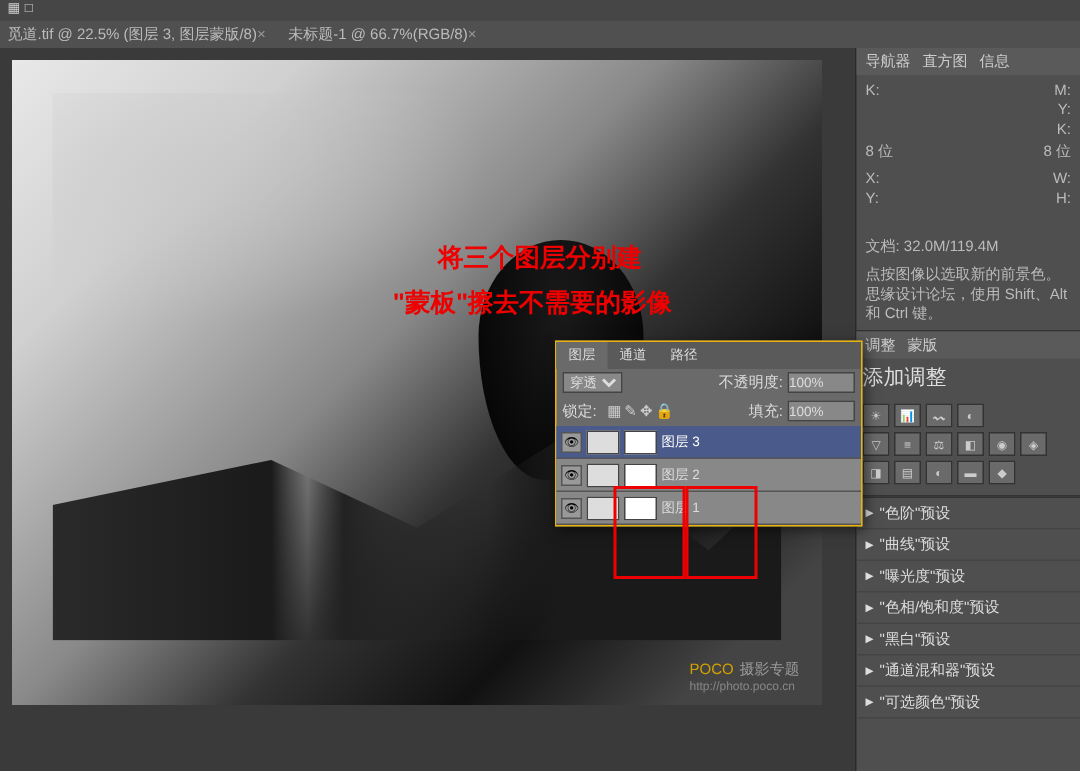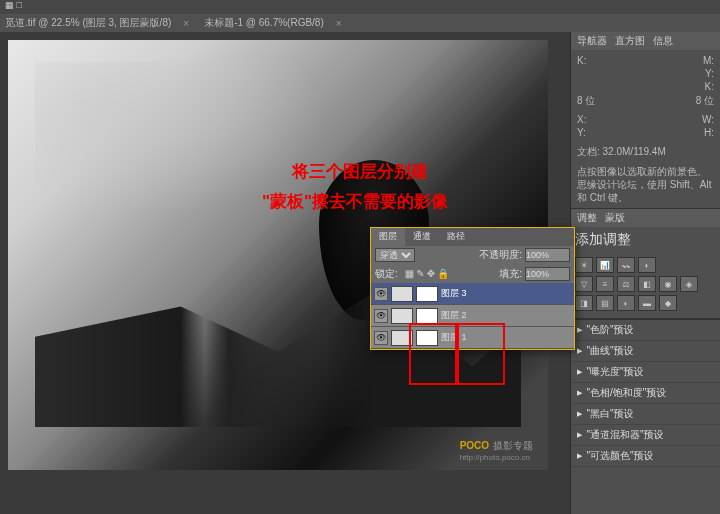--- a/index.html
+++ b/index.html
@@ -1,32 +1,32 @@
 <!DOCTYPE html>
 <html><head>
 <meta charset="utf-8">
 <style>
 *{margin:0;padding:0;box-sizing:border-box;font-family:"Microsoft YaHei",Arial,sans-serif;font-size:10px}
 body{background:#4a4a4a;width:720px;height:514px;overflow:hidden;position:relative}
 .menubar{background:#464646;height:14px;display:flex;padding:0 5px;gap:3px}
 .menu-icon{color:#ccc;font-size:9px}
 .tabbar{background:#505050;height:18px;display:flex;align-items:center;padding:0 5px;gap:15px}
-.tab{color:#bbb;font-size:9px;display:flex;align-items:center;gap:12px}
+.tab{color:#bbb;font-size:9px;display:flex;align-items:center;gap:0}
 .tab-close{color:#999;cursor:pointer}
 .workspace{display:flex;height:482px}
 .canvas-area{width:570px;background:#3a3a3a;position:relative;padding:8px}
 .canvas-img{width:540px;height:430px;background:linear-gradient(135deg,#e8e8e8 0%,#d0d0d0 20%,#888 45%,#333 60%,#111 75%,#444 90%);position:relative;overflow:hidden}
 .smoke{position:absolute;top:5%;left:5%;width:60%;height:40%;background:radial-gradient(ellipse at 30% 30%,rgba(200,200,200,.6),transparent 60%)}
 .cat{position:absolute;top:28%;right:22%;width:110px;height:160px;background:radial-gradient(ellipse at 50% 30%,#1a1a1a,#000);border-radius:50% 50% 40% 40%/40% 40% 60% 60%}
 .branch{position:absolute;bottom:10%;left:5%;width:90%;height:35%;background:linear-gradient(90deg,#2a2a2a,#1a1a1a 30%,transparent 35%,#222 40%,transparent 60%,#1a1a1a 70%);clip-path:polygon(0 40%,30% 20%,50% 50%,70% 10%,90% 60%,100% 30%,100% 100%,0 100%)}
 .annotation{position:absolute;color:#e00;font-size:17px;font-weight:bold}
 .ann1{top:120px;right:120px}
 .ann2{top:150px;right:100px}
 .watermark{position:absolute;bottom:8px;right:15px;color:#999;font-size:14px}
-.watermark b{color:#d4a000;font-weight:bold}
+.watermark b{color:#d4a000;font-weight:normal}
 .watermark small{display:block;font-size:8px;color:#888}
 .wm-top{position:absolute;top:15px;right:160px;color:rgba(255,255,255,.3);font-size:10px}
 .layers-panel{position:absolute;top:195px;left:370px;width:205px;background:#6a6a6a;border:1px solid #eab308;box-shadow:2px 2px 8px rgba(0,0,0,.5);z-index:10}
 .panel-tabs{display:flex;background:#5a5a5a;height:18px}
 .panel-tab{padding:2px 8px;color:#ddd;font-size:9px}
 .panel-tab.active{background:#6a6a6a}
 .panel-row{display:flex;align-items:center;padding:2px 4px;gap:3px;font-size:9px;color:#ddd}
 .panel-row select,.panel-row input{font-size:9px;height:14px;background:#888;border:1px solid #444;color:#ddd}
 .opacity-input{width:45px}
 .lock-icons{display:flex;gap:2px;padding:2px 4px;font-size:9px;color:#ccc}
@@ -158,21 +158,21 @@
           <span>8 位</span>
         </div>
       <div class="info-row" style="margin-top:4px">
           <span>X:</span>
           <span>W:</span>
         </div>
       <div class="info-row">
           <span>Y:</span>
           <span>H:</span>
         </div>
-      <div style="margin-top:6px">文档: 32.0M/119.4M</div>
+      <div style="margin-top:18px">文档: 32.0M/119.4M</div>
       <div style="margin-top:6px;line-height:1.3">点按图像以选取新的前景色。思缘设计论坛，使用 Shift、Alt 和 Ctrl 键。</div>
     </div>
 
     <div class="panel-header">
       <span>调整</span>
       <span>蒙版</span>
     </div>
     <div class="adjust-panel">
       <div class="adjust-title">添加调整</div>
       <div class="adjust-icons">

